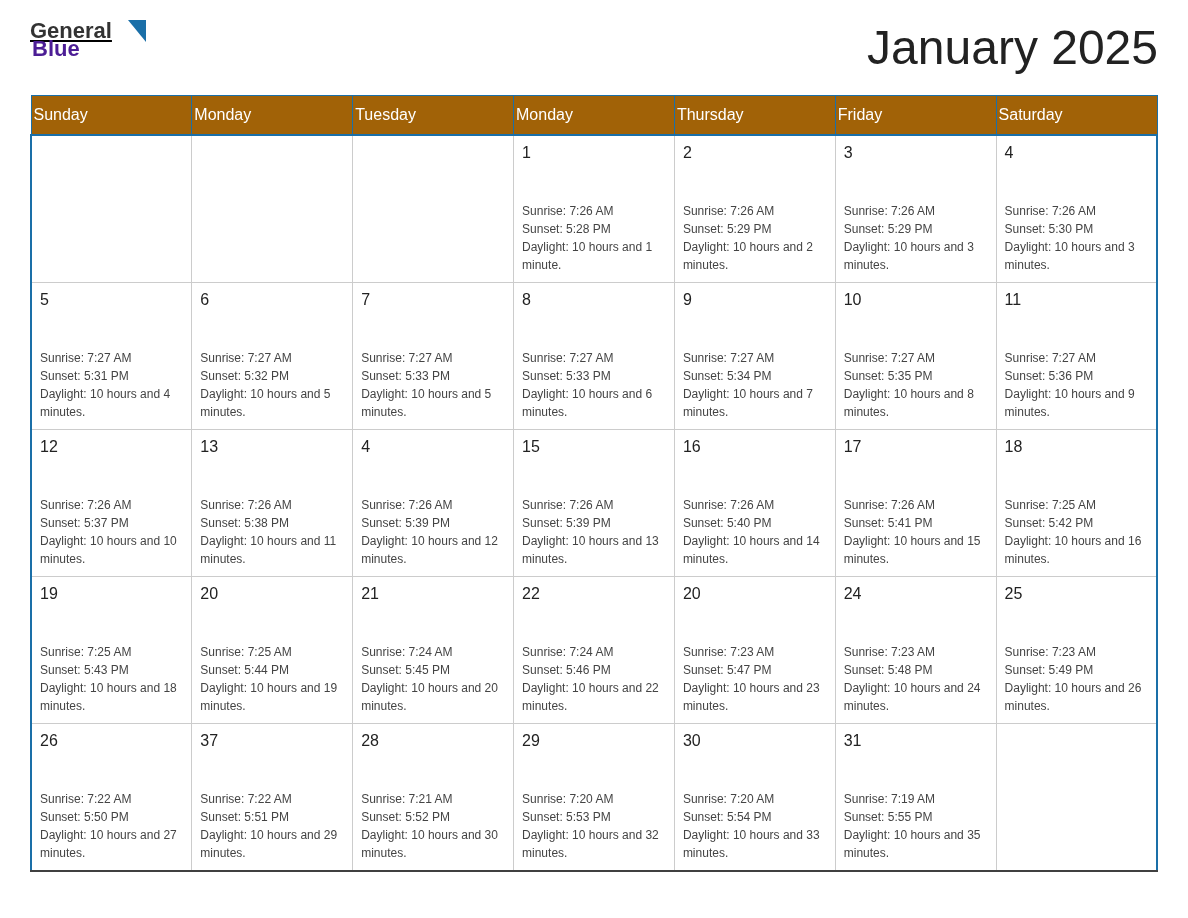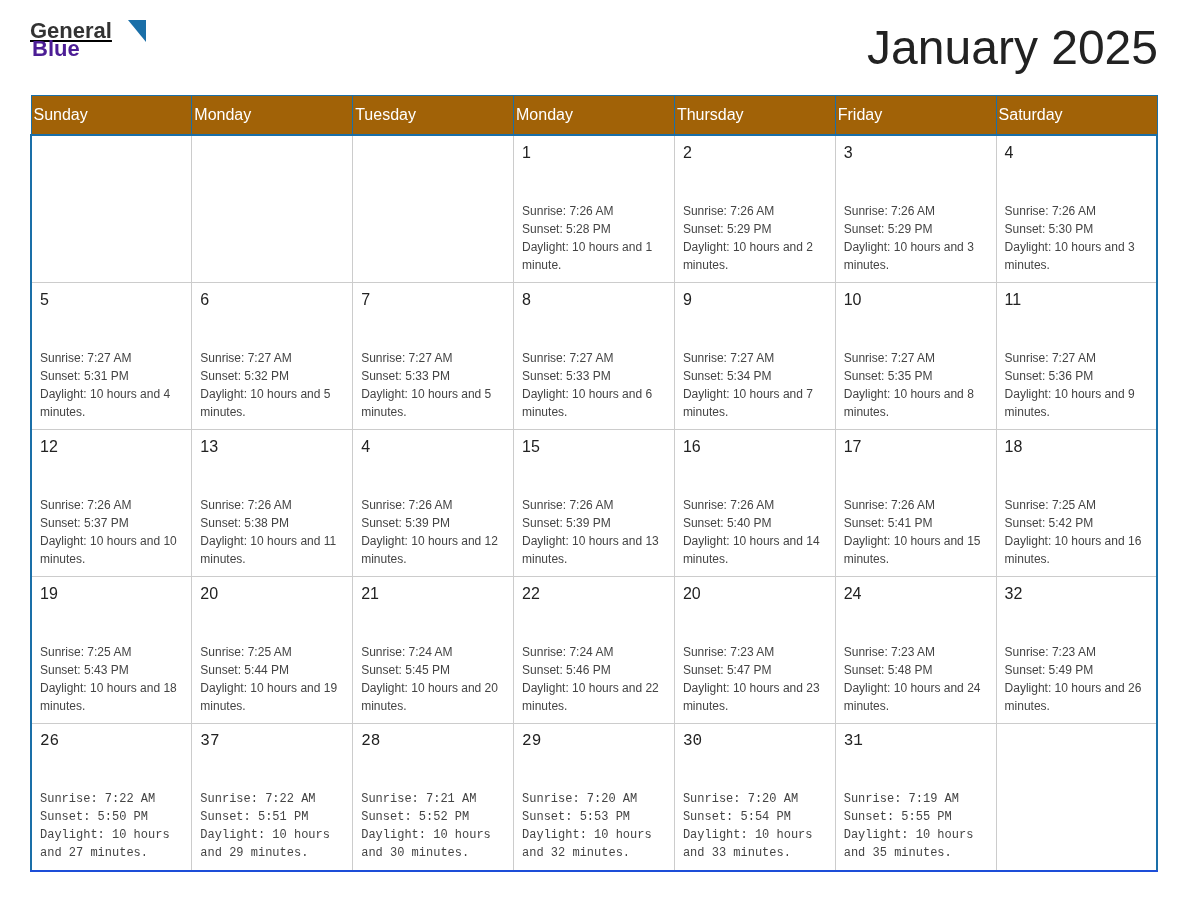--- a/index.html
+++ b/index.html
@@ -87,22 +87,21 @@
       line-height: 1.5;
       margin-top: 40px;
     }
     tbody tr td:first-child {
       border-left: 2px solid #1a6fa8;
     }
     tbody tr td:last-child {
       border-right: 2px solid #1a6fa8;
     }
     tbody tr:last-child td {
-      border-bottom: 2px solid #1d4ed8;
-      font-family: Liberation Mono, monospace;
+      border-bottom: 2px solid #404040;
     }
     
     tbody tr + tr td {
       border-top: 2px solid #1a6fa8;
     }
   </style>
 </head>
 <body>
 
 <div class="header">
@@ -237,21 +236,21 @@
         </td>
         <td>
           <span class="day-number">20</span>
           <div class="day-info">Sunrise: 7:23 AM<br>Sunset: 5:47 PM<br>Daylight: 10 hours and 23 minutes.</div>
         </td>
         <td>
           <span class="day-number">24</span>
           <div class="day-info">Sunrise: 7:23 AM<br>Sunset: 5:48 PM<br>Daylight: 10 hours and 24 minutes.</div>
         </td>
         <td>
-          <span class="day-number">32</span>
+          <span class="day-number">25</span>
           <div class="day-info">Sunrise: 7:23 AM<br>Sunset: 5:49 PM<br>Daylight: 10 hours and 26 minutes.</div>
         </td>
       </tr>
       <tr>
         <td>
           <span class="day-number">26</span>
           <div class="day-info">Sunrise: 7:22 AM<br>Sunset: 5:50 PM<br>Daylight: 10 hours and 27 minutes.</div>
         </td>
         <td>
           <span class="day-number">37</span>

